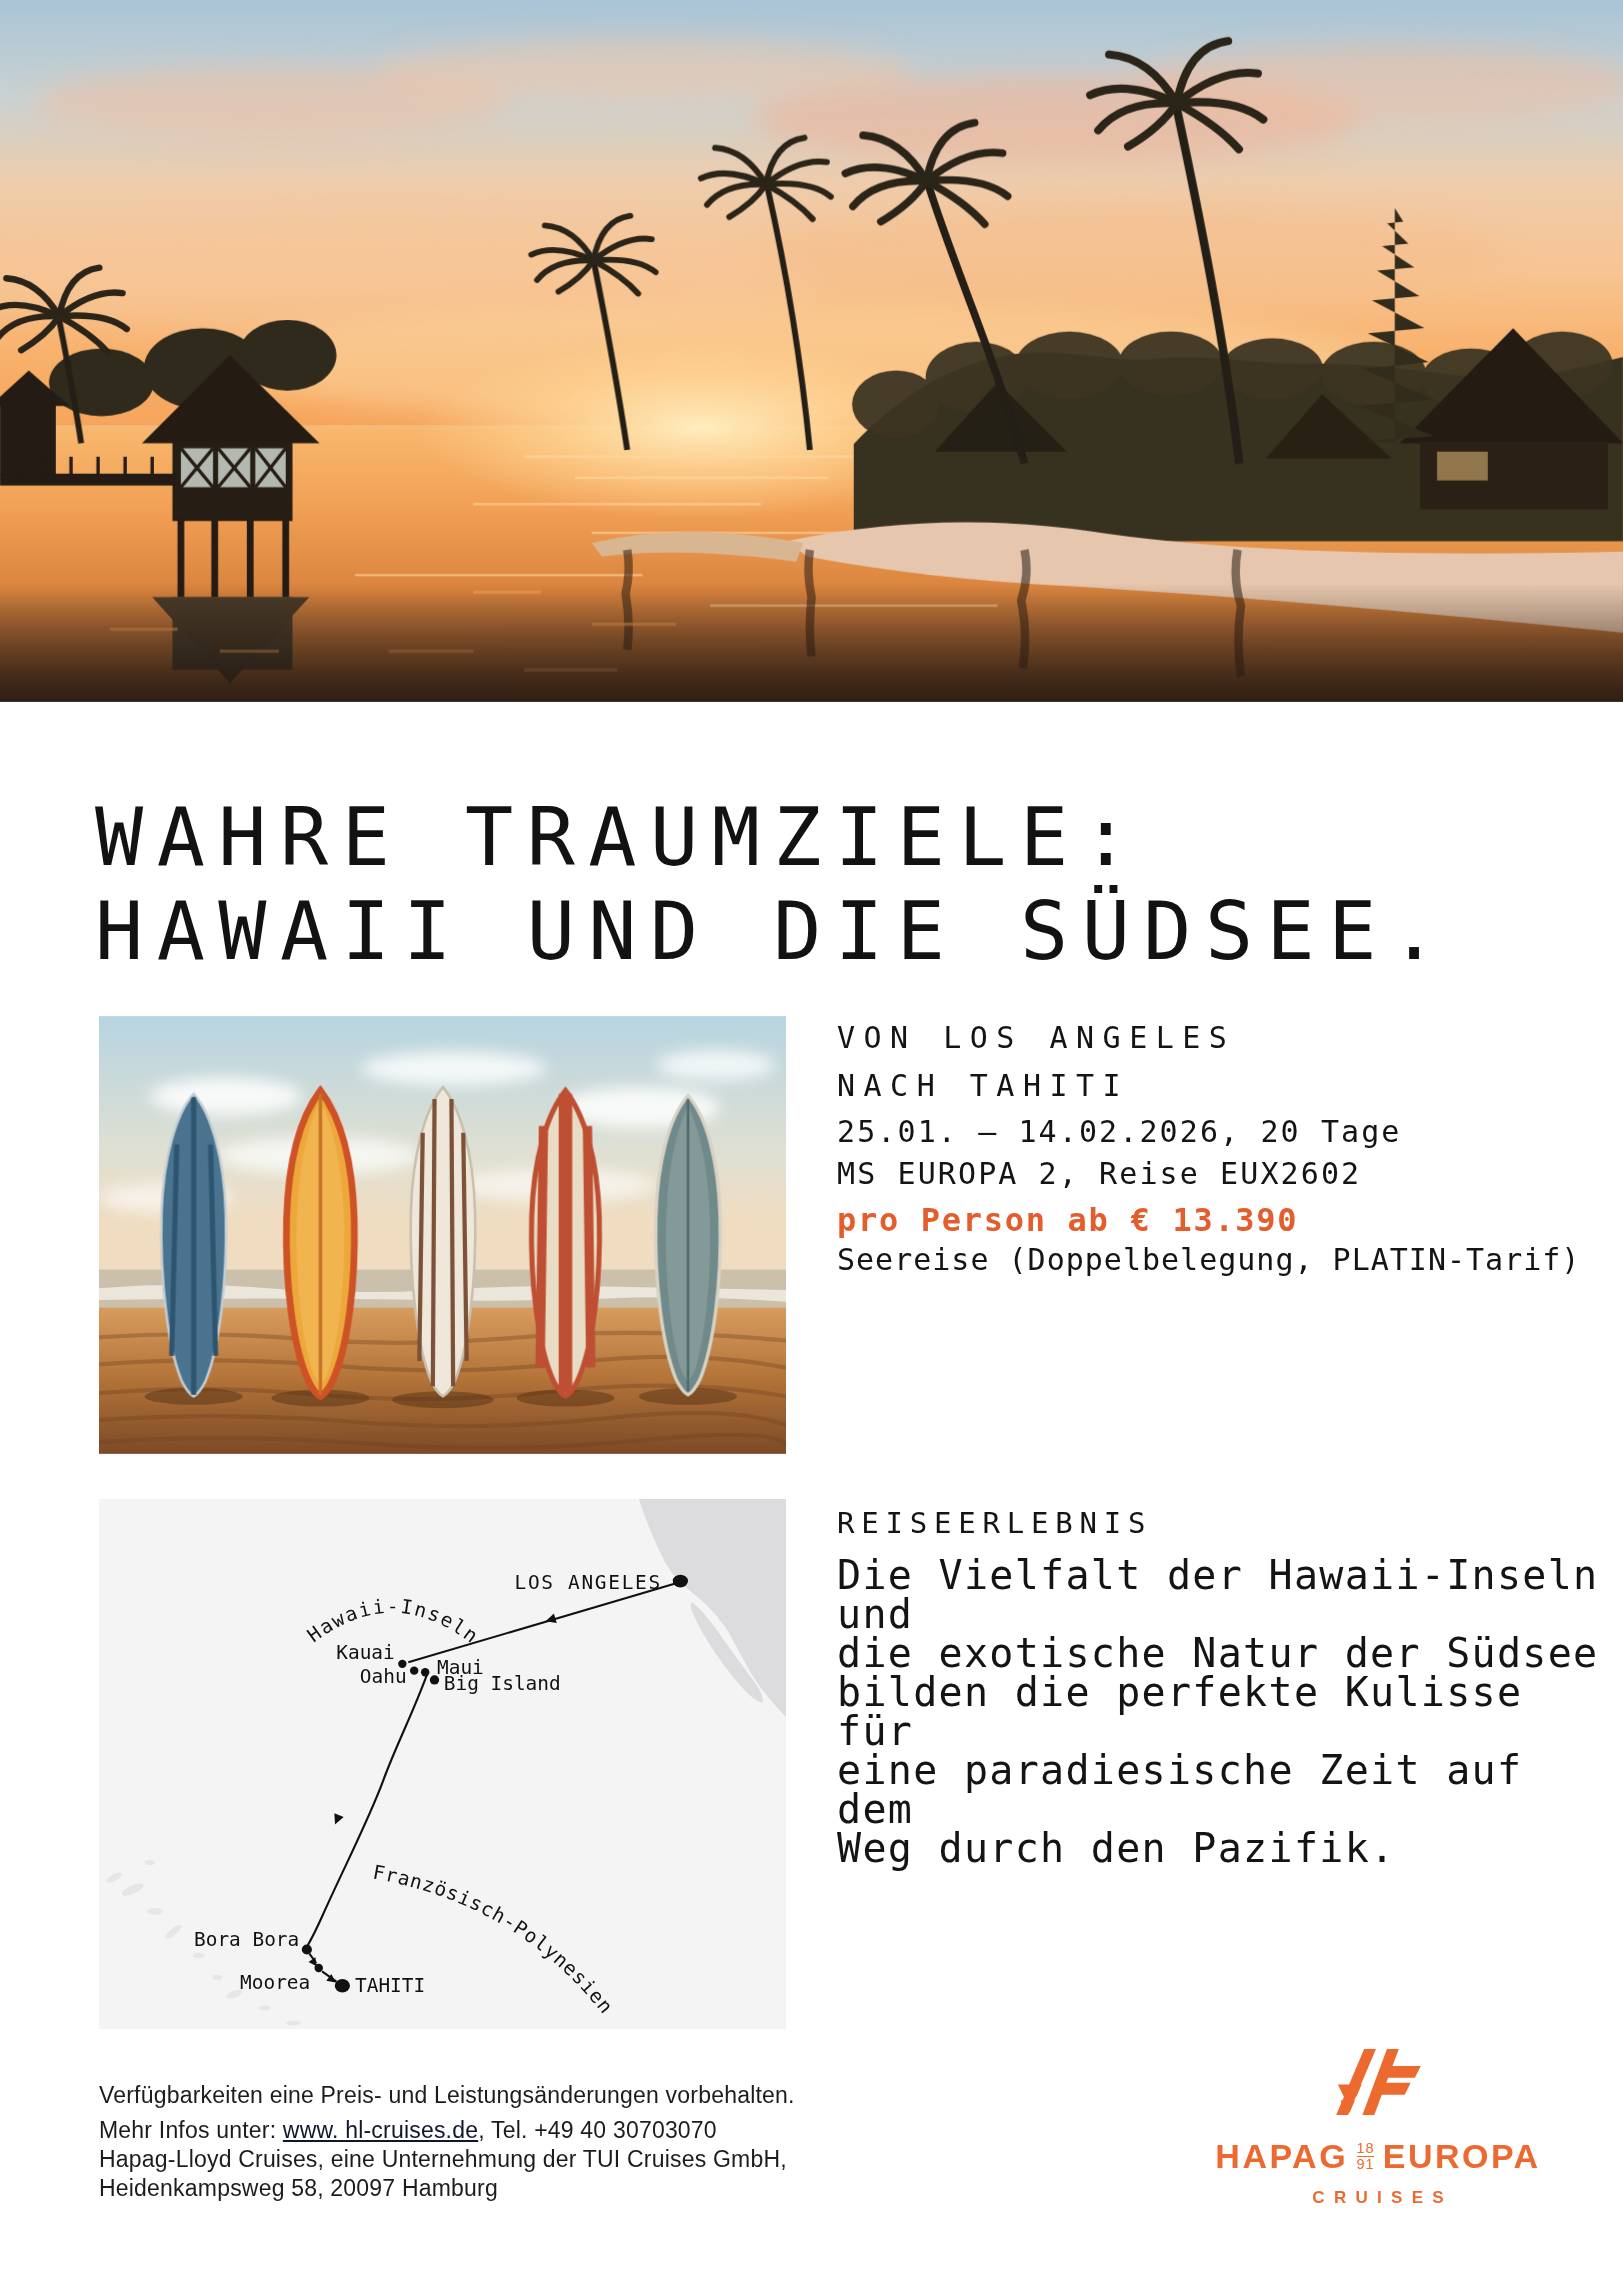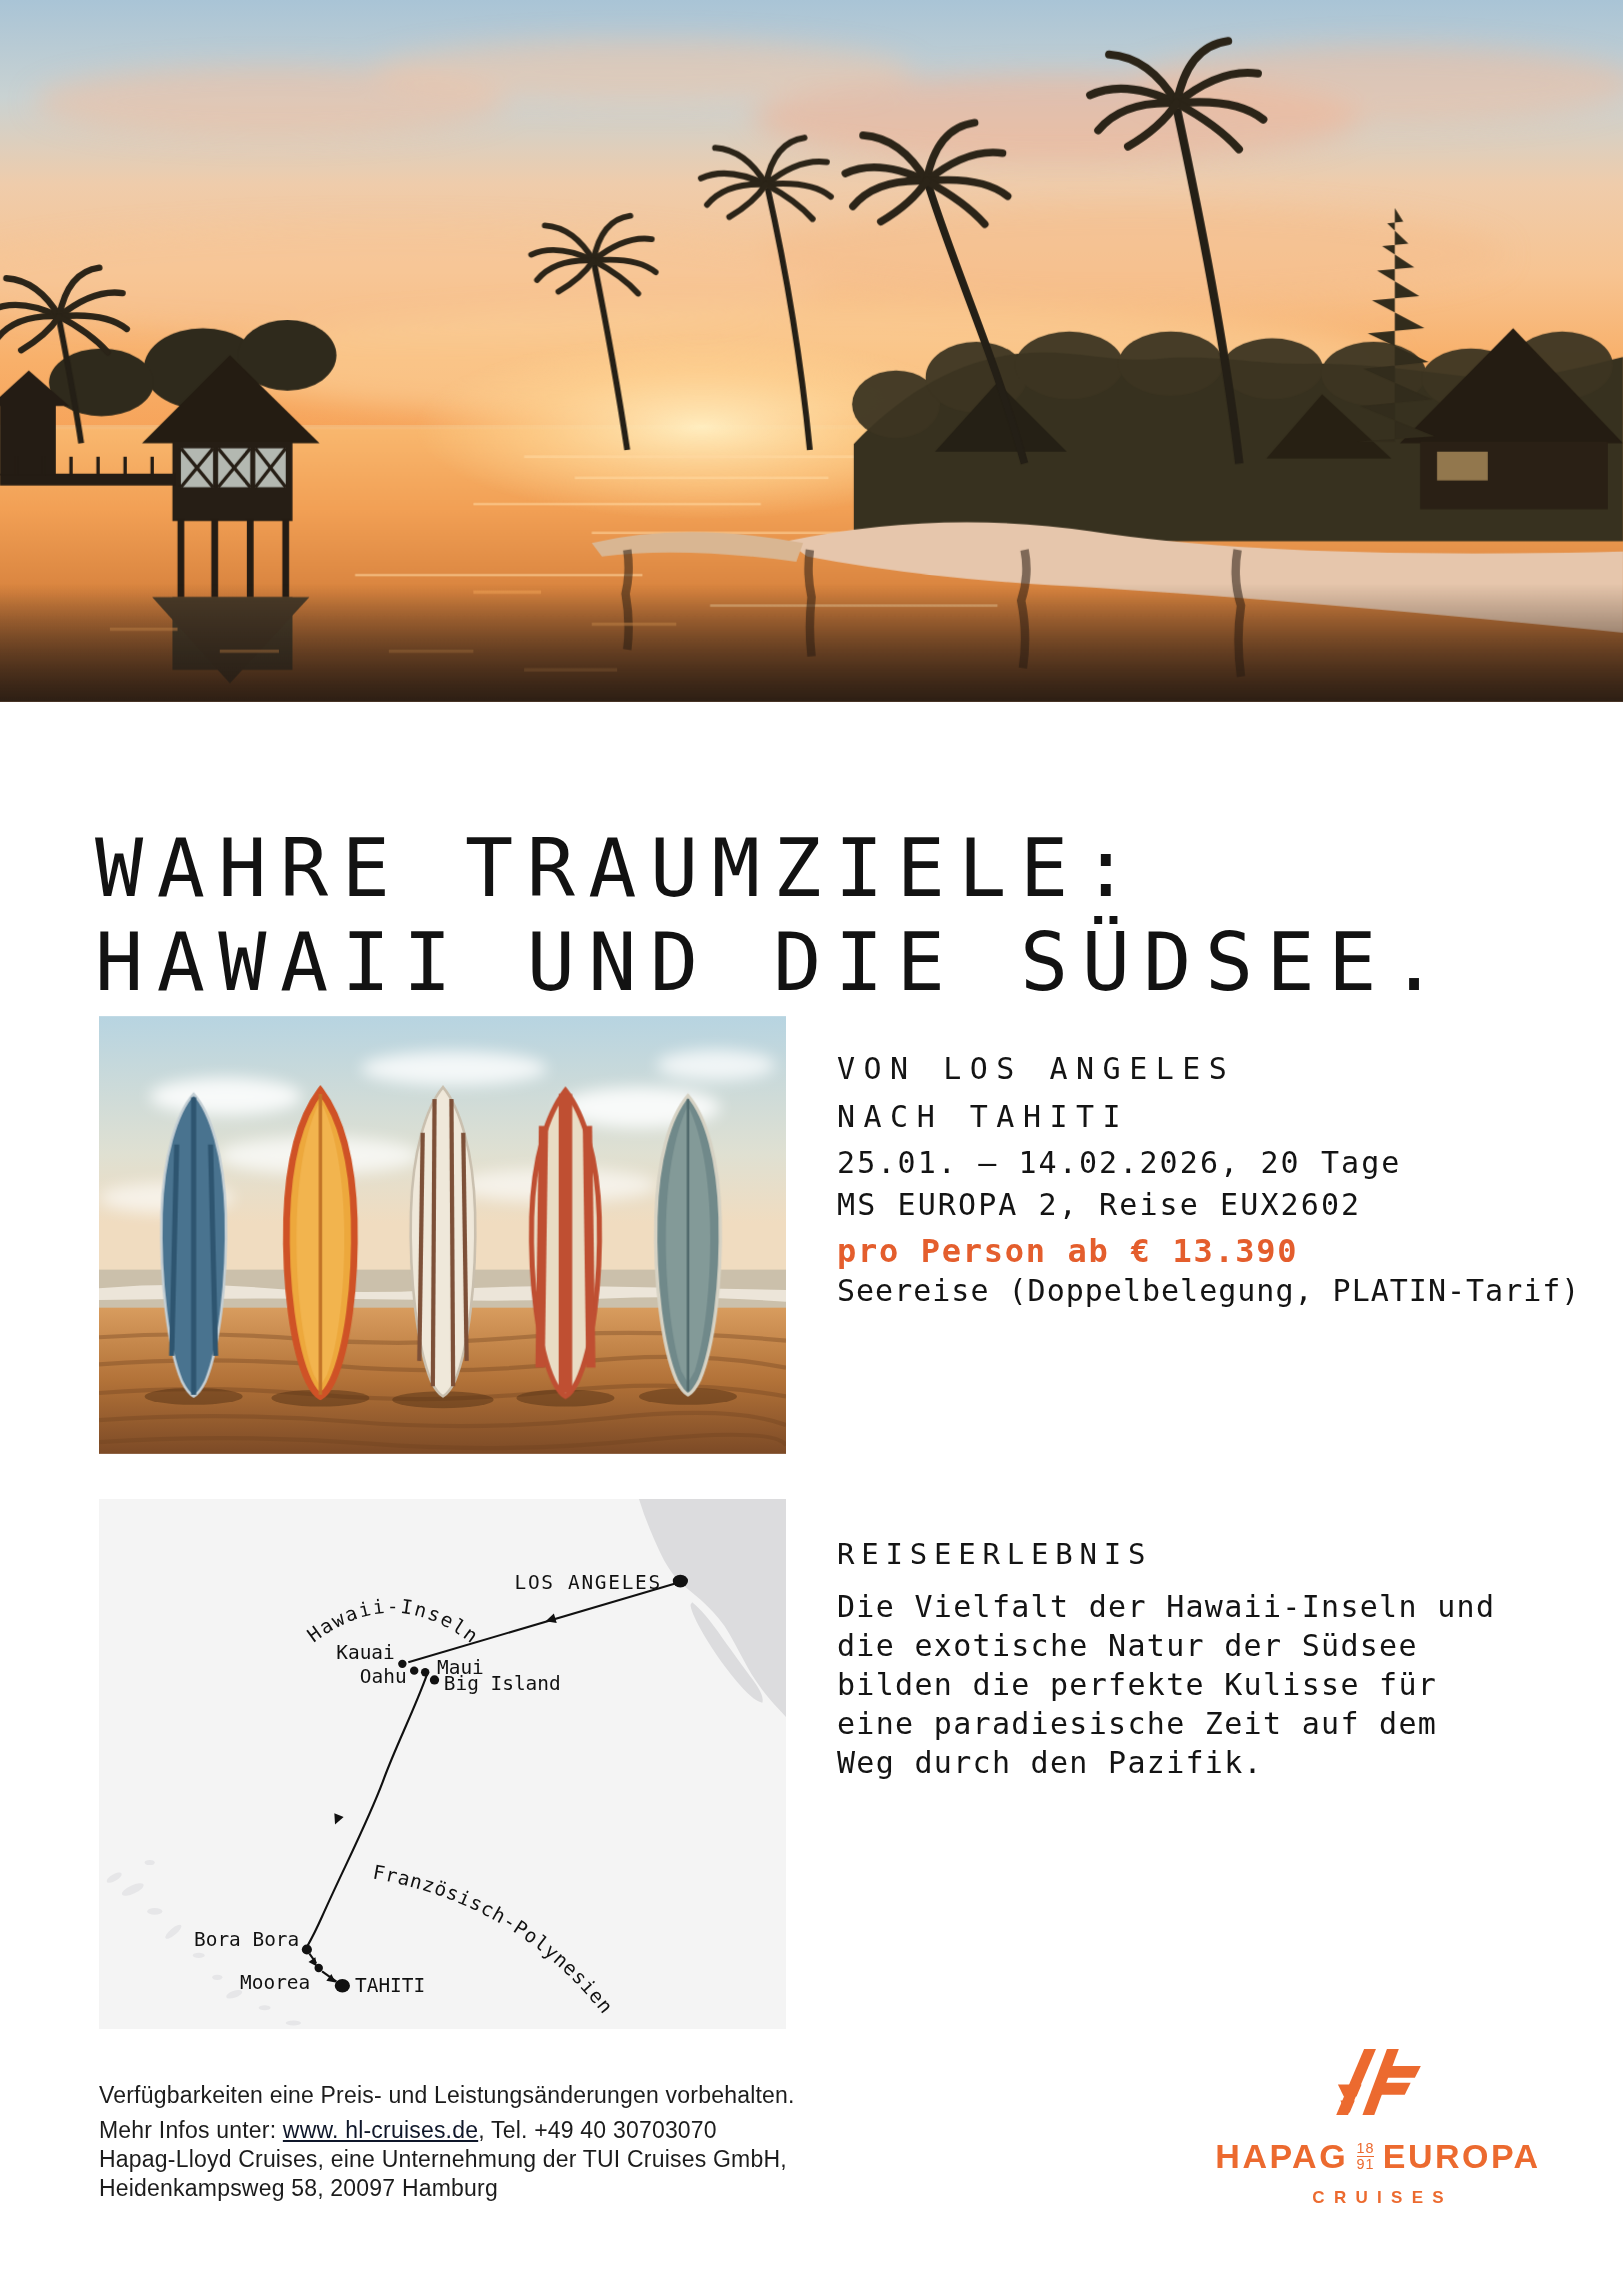--- a/index.html
+++ b/index.html
@@ -1,36 +1,36 @@
 <!DOCTYPE html>
 <html style="font-size:13.5px"><head>
 <meta charset="utf-8">
 <style>
   html,body{margin:0;padding:0;}
   body{
     width:1623px;height:2295px;position:relative;background:#ffffff;
     font-family:"Liberation Sans",sans-serif;color:#141414;overflow:hidden;
   }
-  .mono{font-family:"DejaVu Sans Mono",monospace;margin-top:31px;}
+  .mono{font-family:"DejaVu Sans Mono",monospace;}
   .abs{position:absolute;}
 
   
   .headline{left:95px;top:791px;font-size:80px;line-height:94px;
     letter-spacing:13.5px;color:#121212;white-space:nowrap;font-weight:400;}
 
   
   .offer-line{left:837px;white-space:nowrap;color:#141414;}
   .route{font-size:30px;letter-spacing:8.5px;}
   .detail{font-size:30px;letter-spacing:2.1px;}
   .price{font-size:32px;letter-spacing:1.7px;font-weight:bold;}
   .tariff{font-size:30px;letter-spacing:1px;}
 
   
   .exp-heading{left:837px;top:1506px;font-size:29px;letter-spacing:6.8px;}
-  .exp-body{left:837px;top:1556px;font-size:30px;line-height:39px;
+  .exp-body{left:837px;top:1556px;font-size:40px;line-height:39px;
     letter-spacing:1.3px;white-space:pre-line;}
 
   
   .foot{left:99px;font-size:23px;color:#1c1c1c;white-space:nowrap;letter-spacing:0.2px;}
   .foot a{color:#0f172a;text-decoration:underline;}
 
   
   .logo-block{left:1209px;top:2049px;width:338px;text-align:center;}
   .logo-mark{display:block;margin:0 auto;}
   .logo-word{margin-top:22px;font-size:34px;font-weight:bold;color:#ec6a2f;

